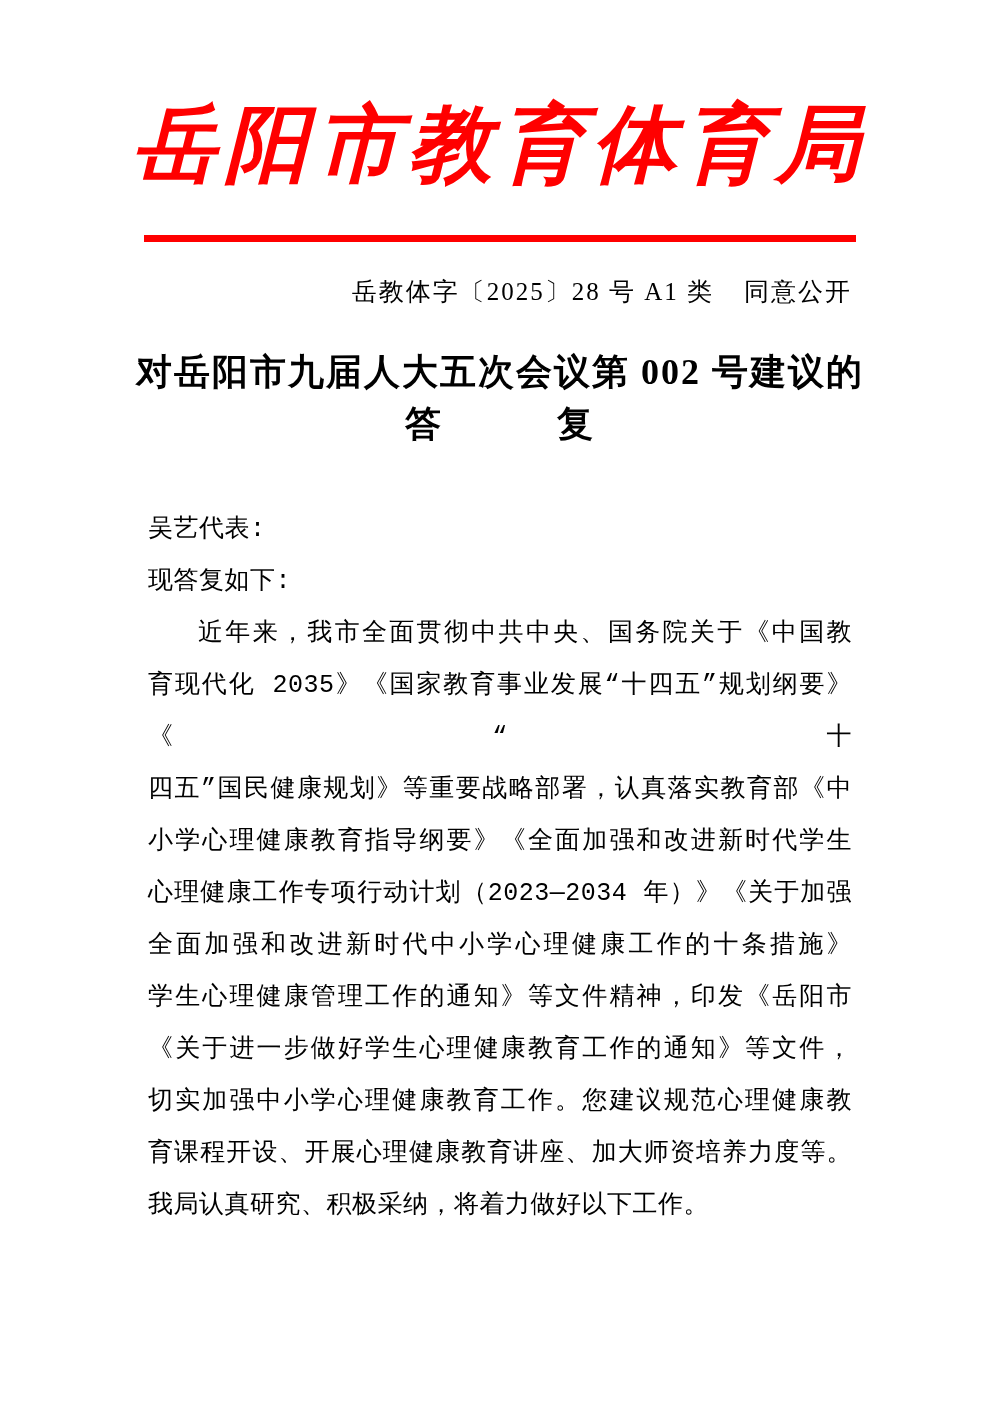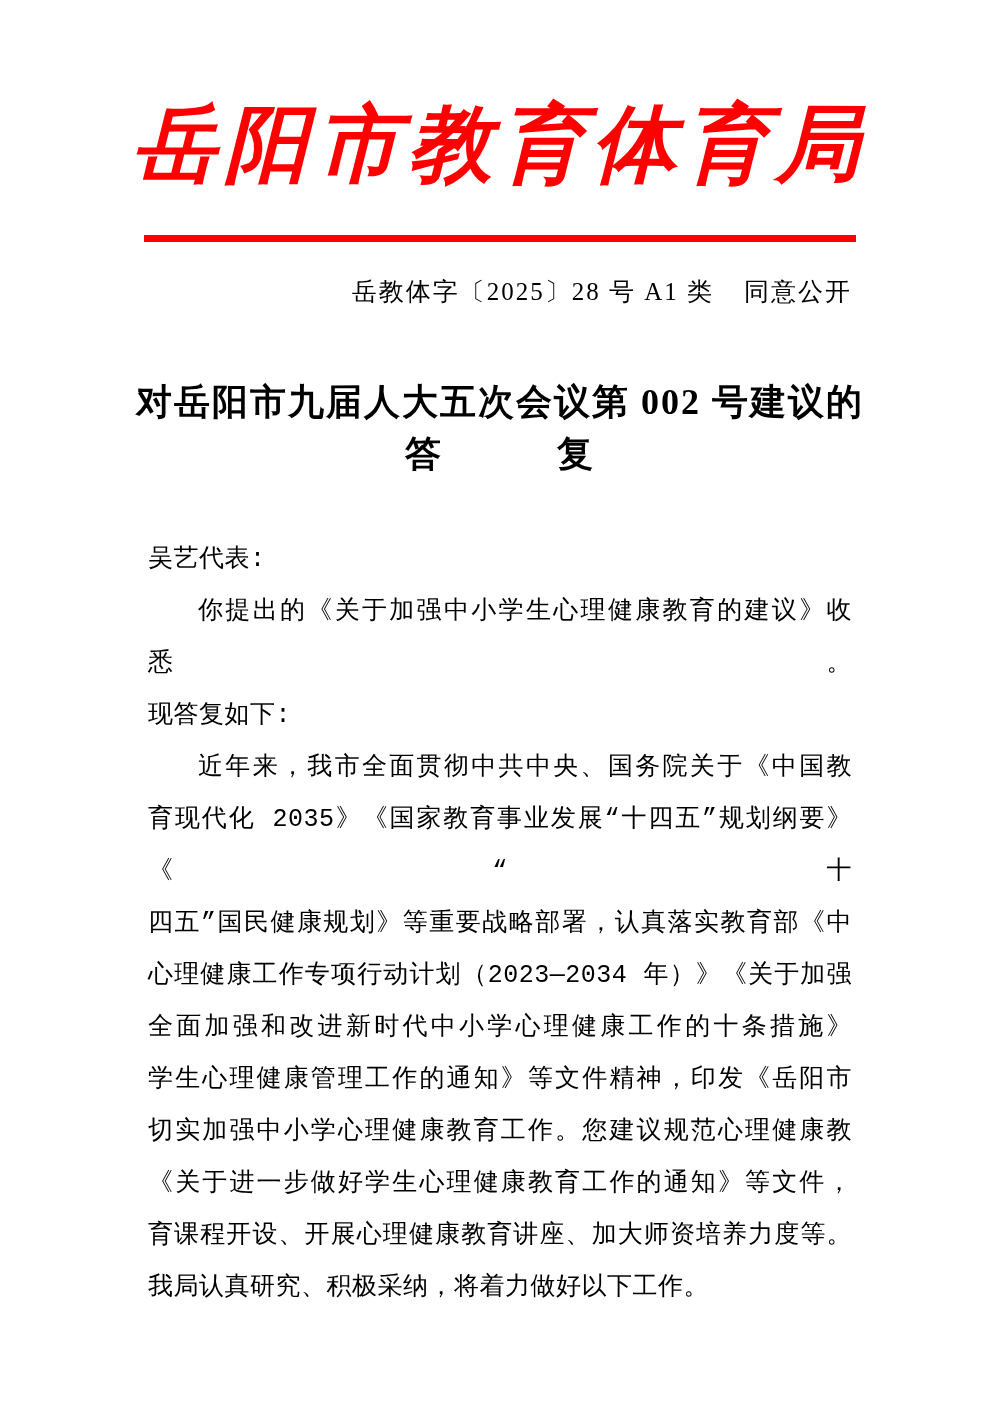--- a/index.html
+++ b/index.html
@@ -45,21 +45,21 @@
     margin: 34px auto 16px;
     text-align: right;
     font-size: 25px;
     line-height: 32px;
     letter-spacing: 2px;
     white-space: nowrap;
   }
   .doc-meta .publicity { margin-left: 30px; }
   
   .title {
-    margin-top: 68px;
+    margin-top: 38px;
     text-align: center;
     font-weight: bold;
     font-size: 36px;
     line-height: 52px;
     letter-spacing: 2px;
   }
   
   .body {
     width: 704px;
     margin: 54px auto 0;
@@ -92,27 +92,27 @@
     <span>岳教体字〔2025〕28 号 A1 类</span><span class="publicity">同意公开</span>
   </div>
 
   <div class="title">
     <div>对岳阳市九届人大五次会议第 002 号建议的</div>
     <div>答　　　复</div>
   </div>
 
   <div class="body">
       <p class="line short">吴艺代表:</p>
-      <p class="line indent">你提出的《关于加强中小学生心理健康教育的建议》收悉。</p>
       <p class="line short">现答复如下:</p>
       <p class="line indent">近年来，我市全面贯彻中共中央、国务院关于《中国教</p>
       <p class="line">育现代化 2035》《国家教育事业发展“十四五”规划纲要》《“十</p>
       <p class="line">四五”国民健康规划》等重要战略部署，认真落实教育部《中</p>
+      <p class="line">小学心理健康教育指导纲要》《全面加强和改进新时代学生</p>
       <p class="line">心理健康工作专项行动计划（2023—2034 年）》《关于加强</p>
       <p class="line">全面加强和改进新时代中小学心理健康工作的十条措施》</p>
       <p class="line">学生心理健康管理工作的通知》等文件精神，印发《岳阳市</p>
+      <p class="line">《关于进一步做好学生心理健康教育工作的通知》等文件，</p>
       <p class="line">切实加强中小学心理健康教育工作。您建议规范心理健康教</p>
-      <p class="line">《关于进一步做好学生心理健康教育工作的通知》等文件，</p>
       <p class="line">育课程开设、开展心理健康教育讲座、加大师资培养力度等。</p>
       <p class="line short">我局认真研究、积极采纳，将着力做好以下工作。</p>
     </div>
 
 </div>
 
 </body></html>

